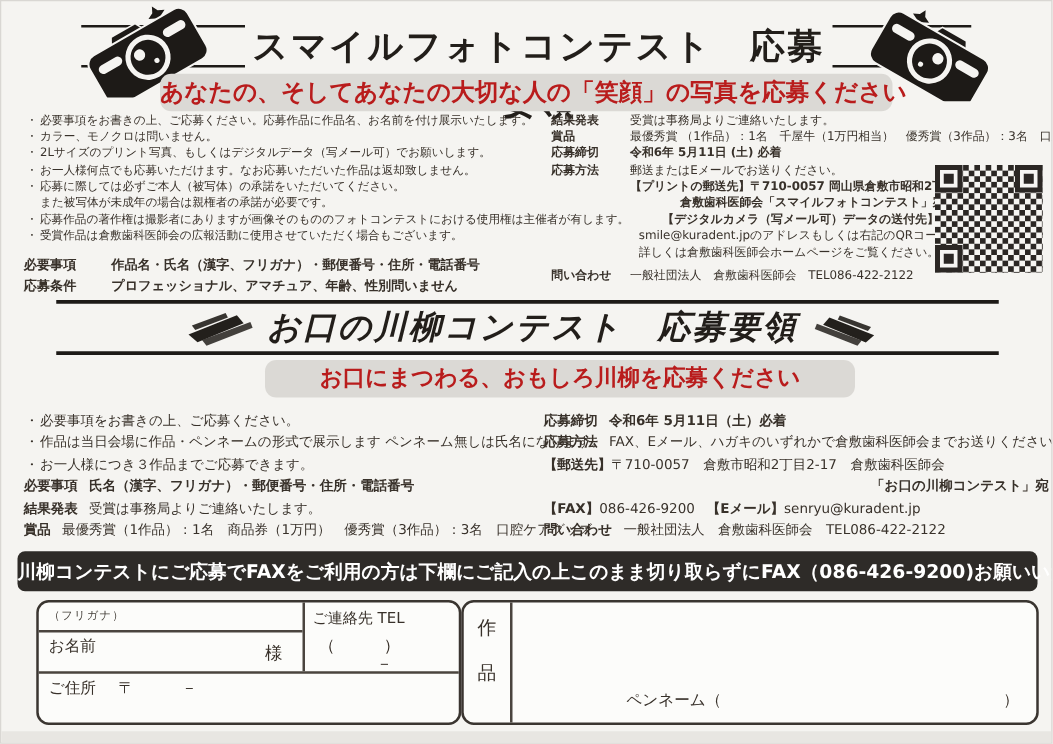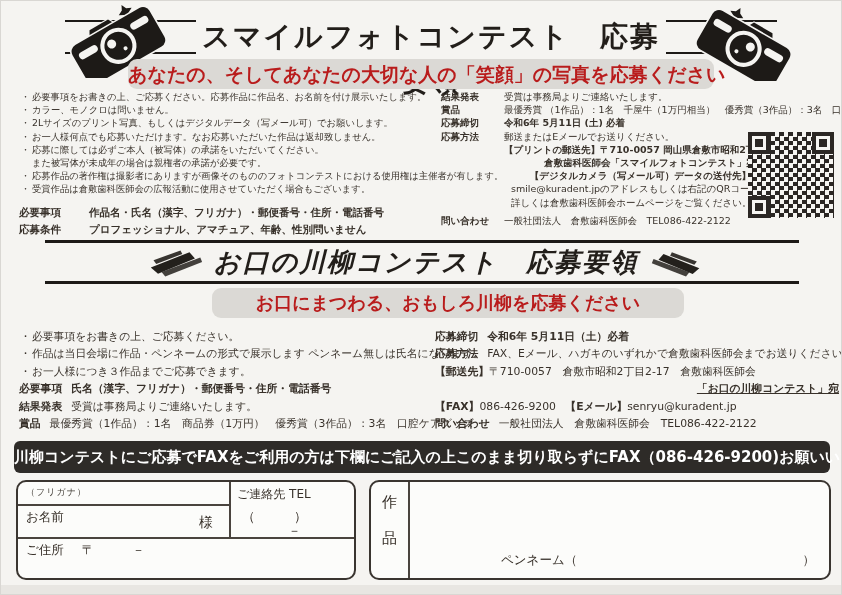--- a/index.html
+++ b/index.html
@@ -213,31 +213,31 @@
       </div>
     <div><span class="lbl">必要事項</span><span class="bold">氏名（漢字、フリガナ）・郵便番号・住所・電話番号</span></div>
     <div><span class="lbl">結果発表</span><span>受賞は事務局よりご連絡いたします。</span></div>
     <div><span class="lbl">賞品</span><span>最優秀賞（1作品）：1名　商品券（1万円）　優秀賞（3作品）：3名　口腔ケアグッズ</span></div>
   </div>
 
   <div class="col" style="left:434px;top:327px;width:404px;font-size:10.8px;line-height:17.4px;">
     <div><span class="lbl">応募締切</span><span class="bold">令和6年 5月11日（土）必着</span></div>
     <div><span class="lbl">応募方法</span><span>FAX、Eメール、ハガキのいずれかで倉敷歯科医師会までお送りください。</span></div>
     <div><span class="bold">【郵送先】</span><span>〒710-0057　倉敷市昭和2丁目2-17　倉敷歯科医師会</span></div>
-    <div style="padding-left:176px;text-decoration:underline;" class="bold">「お口の川柳コンテスト」宛</div>
+    <div style="padding-left:176px;" class="bold">「お口の川柳コンテスト」宛</div>
     <div>
       <span class="bold">【FAX】</span><span>086-426-9200</span>
       <span class="bold" style="margin-left:6px;">【Eメール】</span><span>senryu@kuradent.jp</span>
     </div>
     <div><span class="lbl">問い合わせ</span><span>一般社団法人　倉敷歯科医師会　TEL086-422-2122</span></div>
   </div>
 
   <div id="fax-bar">川柳コンテストにご応募でFAXをご利用の方は下欄にご記入の上このまま切り取らずにFAX（086-426-9200)お願いいたします</div>
 
-  <div class="fbox" style="left:15px;top:479px;width:340px;height:100px;">
+  <div class="fbox" style="left:28px;top:479px;width:340px;height:100px;">
     <div class="thin" style="left:211px;top:0;width:1.5px;height:55px;"></div>
     <div class="thin" style="left:0;top:22px;width:211px;height:1.5px;"></div>
     <div class="thin" style="left:0;top:55px;width:336px;height:1.5px;"></div>
 
     <div class="abs" style="left:8px;top:4px;font-size:9px;letter-spacing:1px;color:#45403a;">（フリガナ）</div>
     <div class="abs" style="left:8px;top:27px;font-size:12.5px;">お名前</div>
     <div class="abs" style="left:181px;top:32px;font-size:14px;">様</div>
 
     <div class="abs" style="left:219px;top:4px;font-size:12px;">ご連絡先 TEL</div>
     <div class="abs" style="left:224px;top:26px;font-size:13px;">（　　　）</div>

